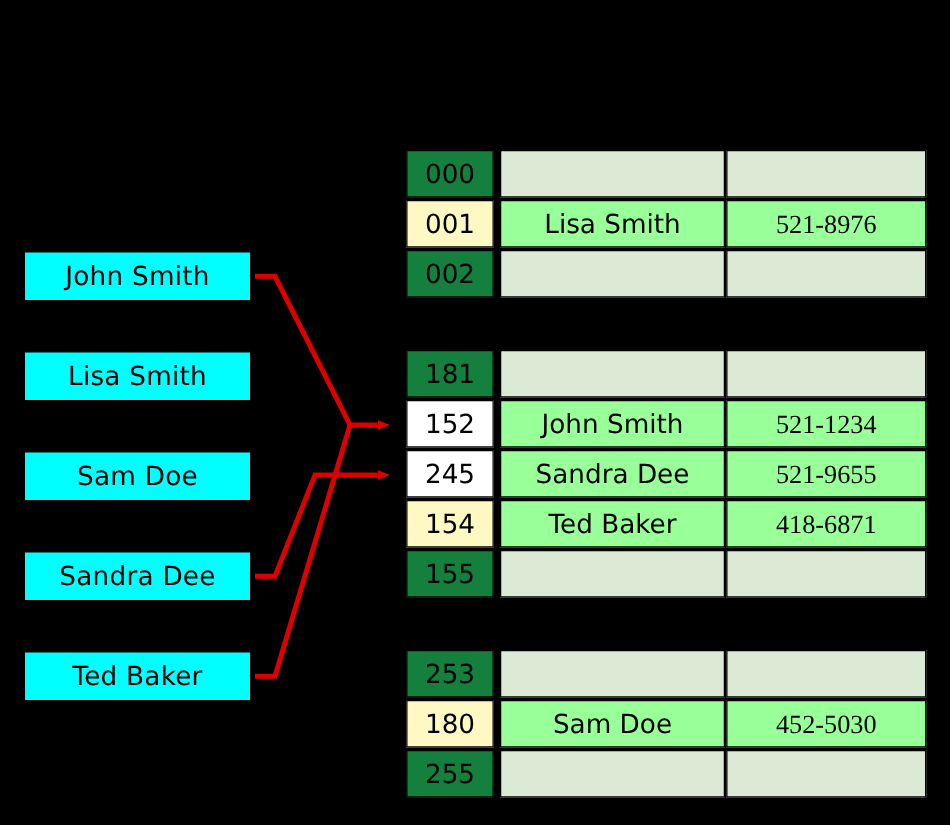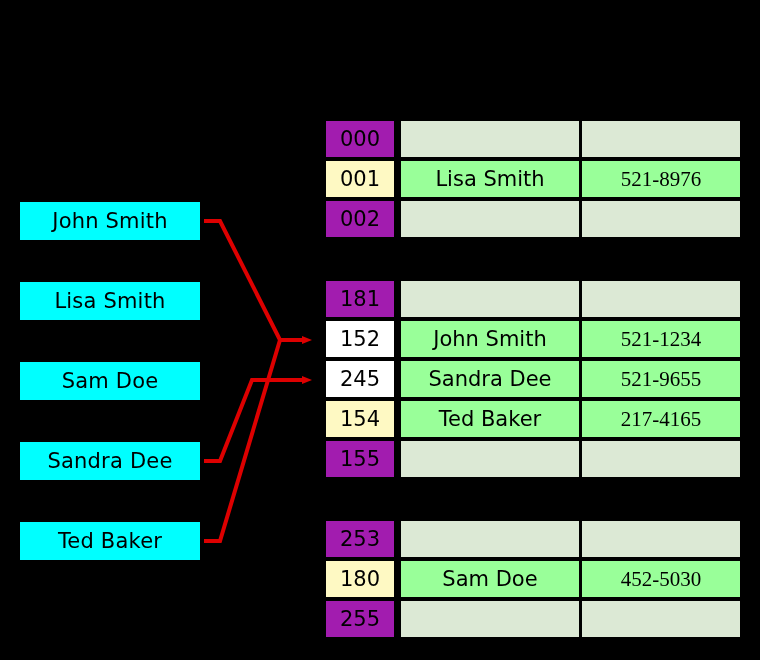--- a/index.html
+++ b/index.html
@@ -28,21 +28,21 @@
     position:absolute;top:0;height:38px;
     border:1px solid #000;
     box-sizing:border-box;
     display:flex;align-items:center;justify-content:center;
     font-size:21px;color:#000;white-space:nowrap;
   }
   .cell-index{left:0;width:70px;}
   .cell-name{left:75px;width:180px;}
   .cell-phone{left:256px;width:160px;font-family:Liberation Serif, serif;}
 
-  .idx-plain{background:#a21caf;}
+  .idx-plain{background:#15803d;}
   .idx-violet{background:#fef9c3;}
   .idx-red{background:#ffffff;}
   .val-empty{background:#DCE9D5;}
   .val-filled{background:#99FF99;}
 
   
   #connectors{position:absolute;left:0;top:0;width:760px;height:660px;pointer-events:none;}
 </style>
 </head>
 <body>
@@ -97,21 +97,21 @@
           <div class="cell cell-phone val-filled">521-1234</div>
         </div>
         <div class="row">
           <div class="cell cell-index idx-red">245</div>
           <div class="cell cell-name val-filled">Sandra Dee</div>
           <div class="cell cell-phone val-filled">521-9655</div>
         </div>
         <div class="row">
           <div class="cell cell-index idx-violet">154</div>
           <div class="cell cell-name val-filled">Ted Baker</div>
-          <div class="cell cell-phone val-filled">217-4165</div>
+          <div class="cell cell-phone val-filled">418-6871</div>
         </div>
         <div class="row">
           <div class="cell cell-index idx-plain">155</div>
           <div class="cell cell-name val-empty"></div>
           <div class="cell cell-phone val-empty"></div>
         </div>
       </div>
       <div class="table-group" style="top: 520px;">
         <div class="row">
           <div class="cell cell-index idx-plain">253</div>

